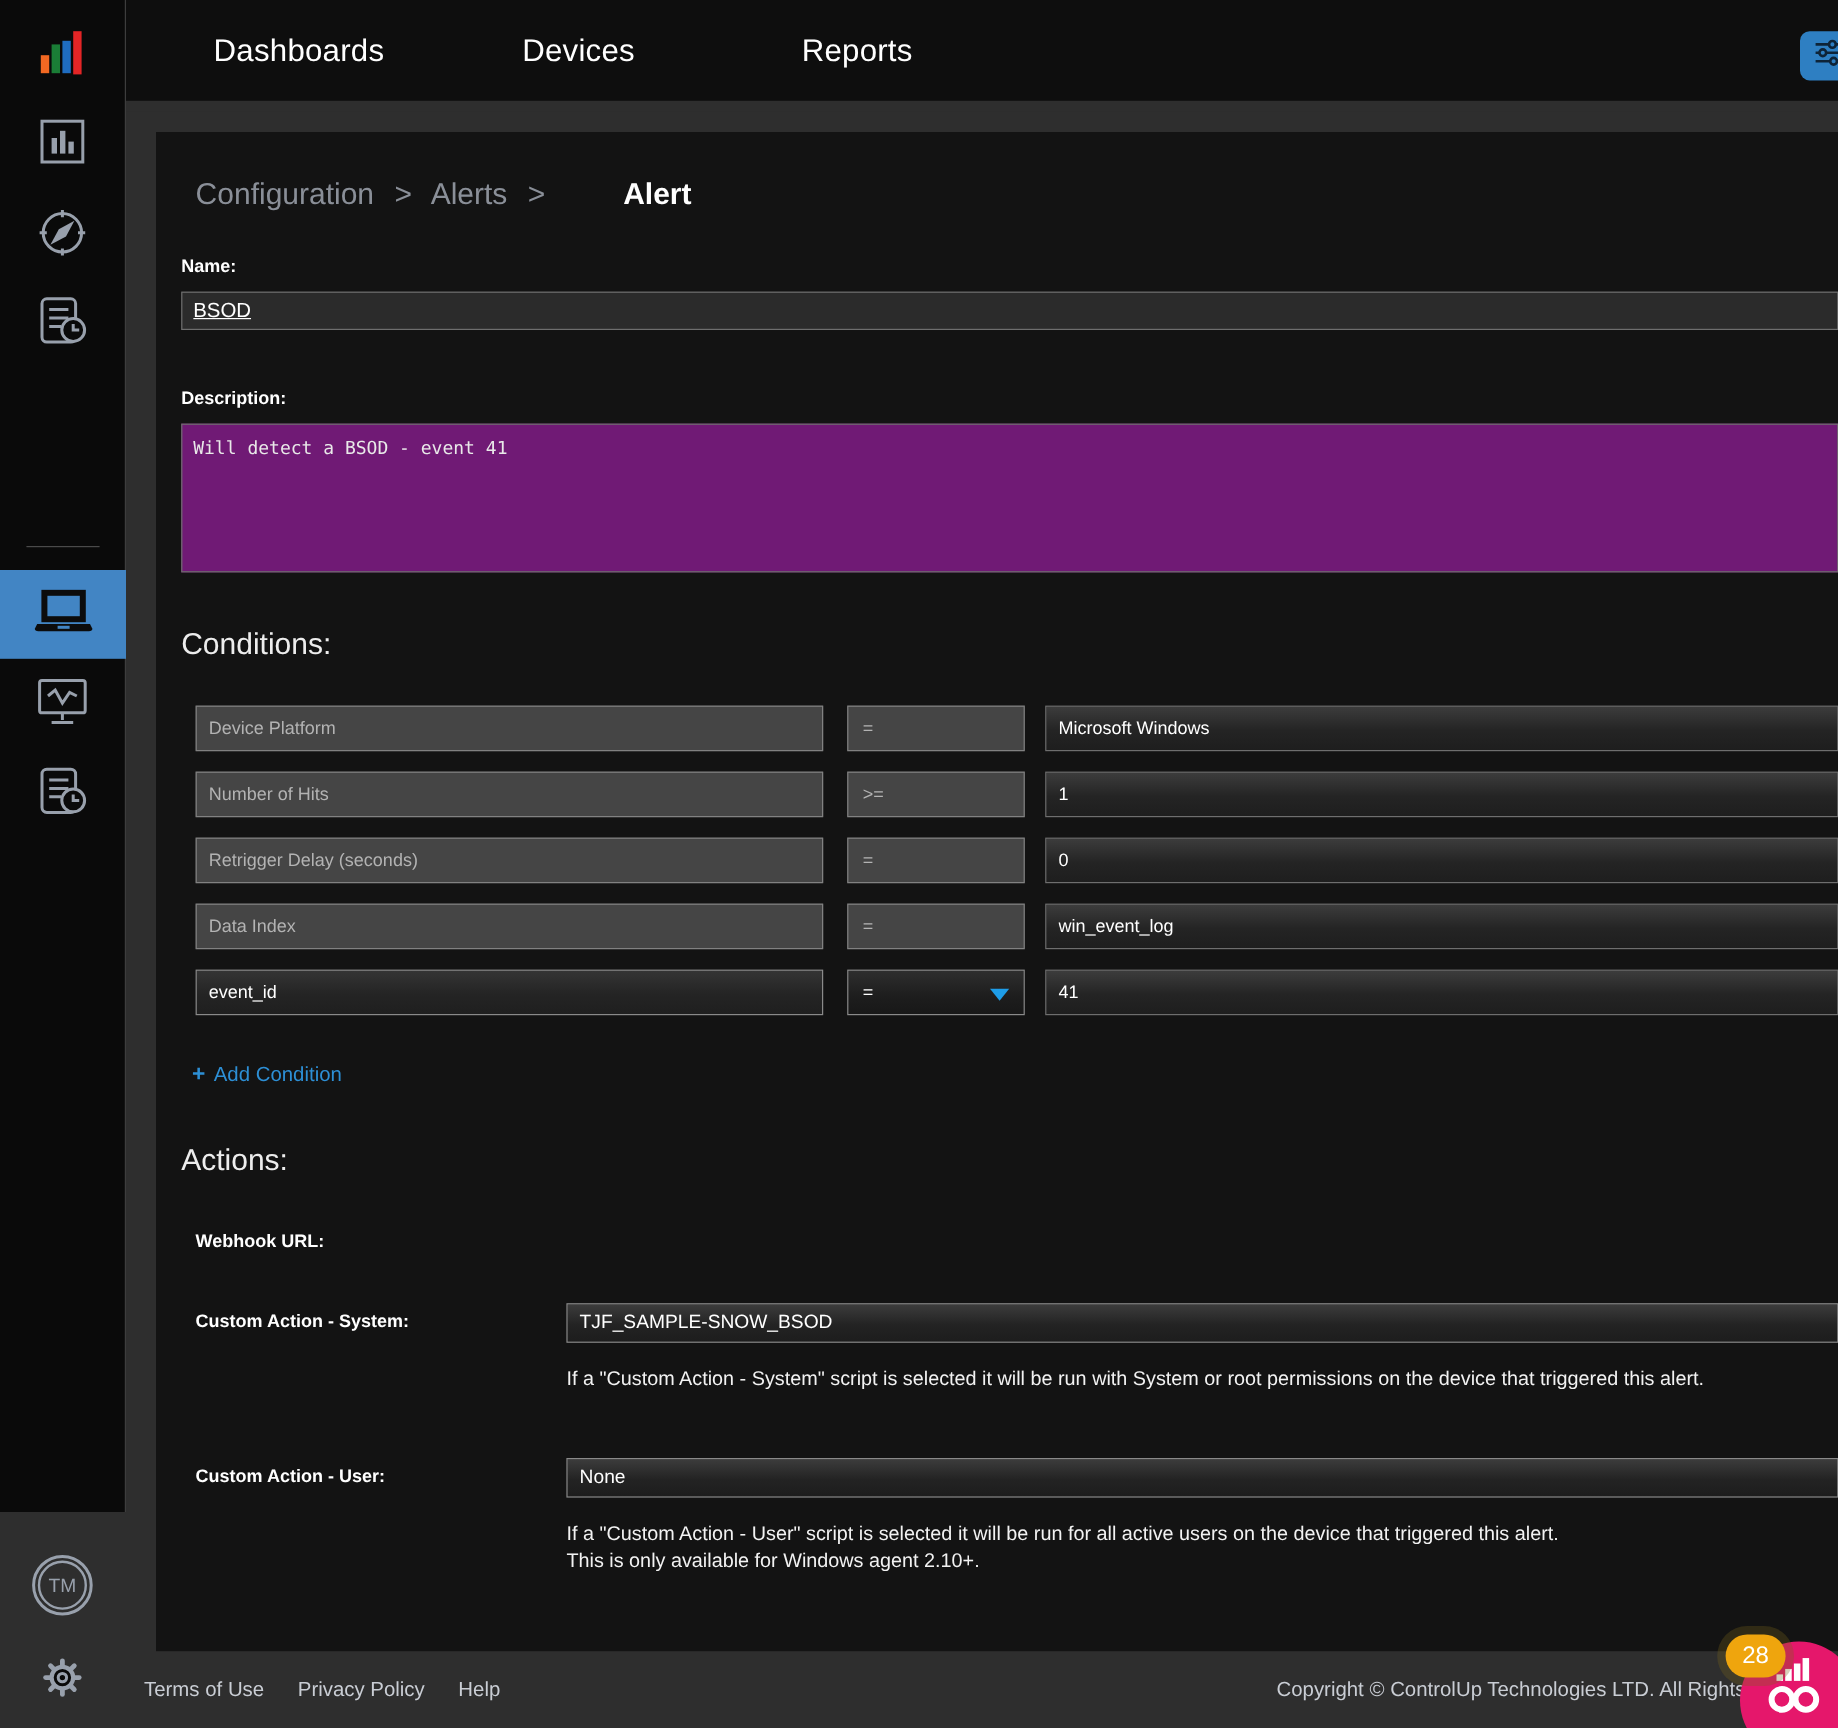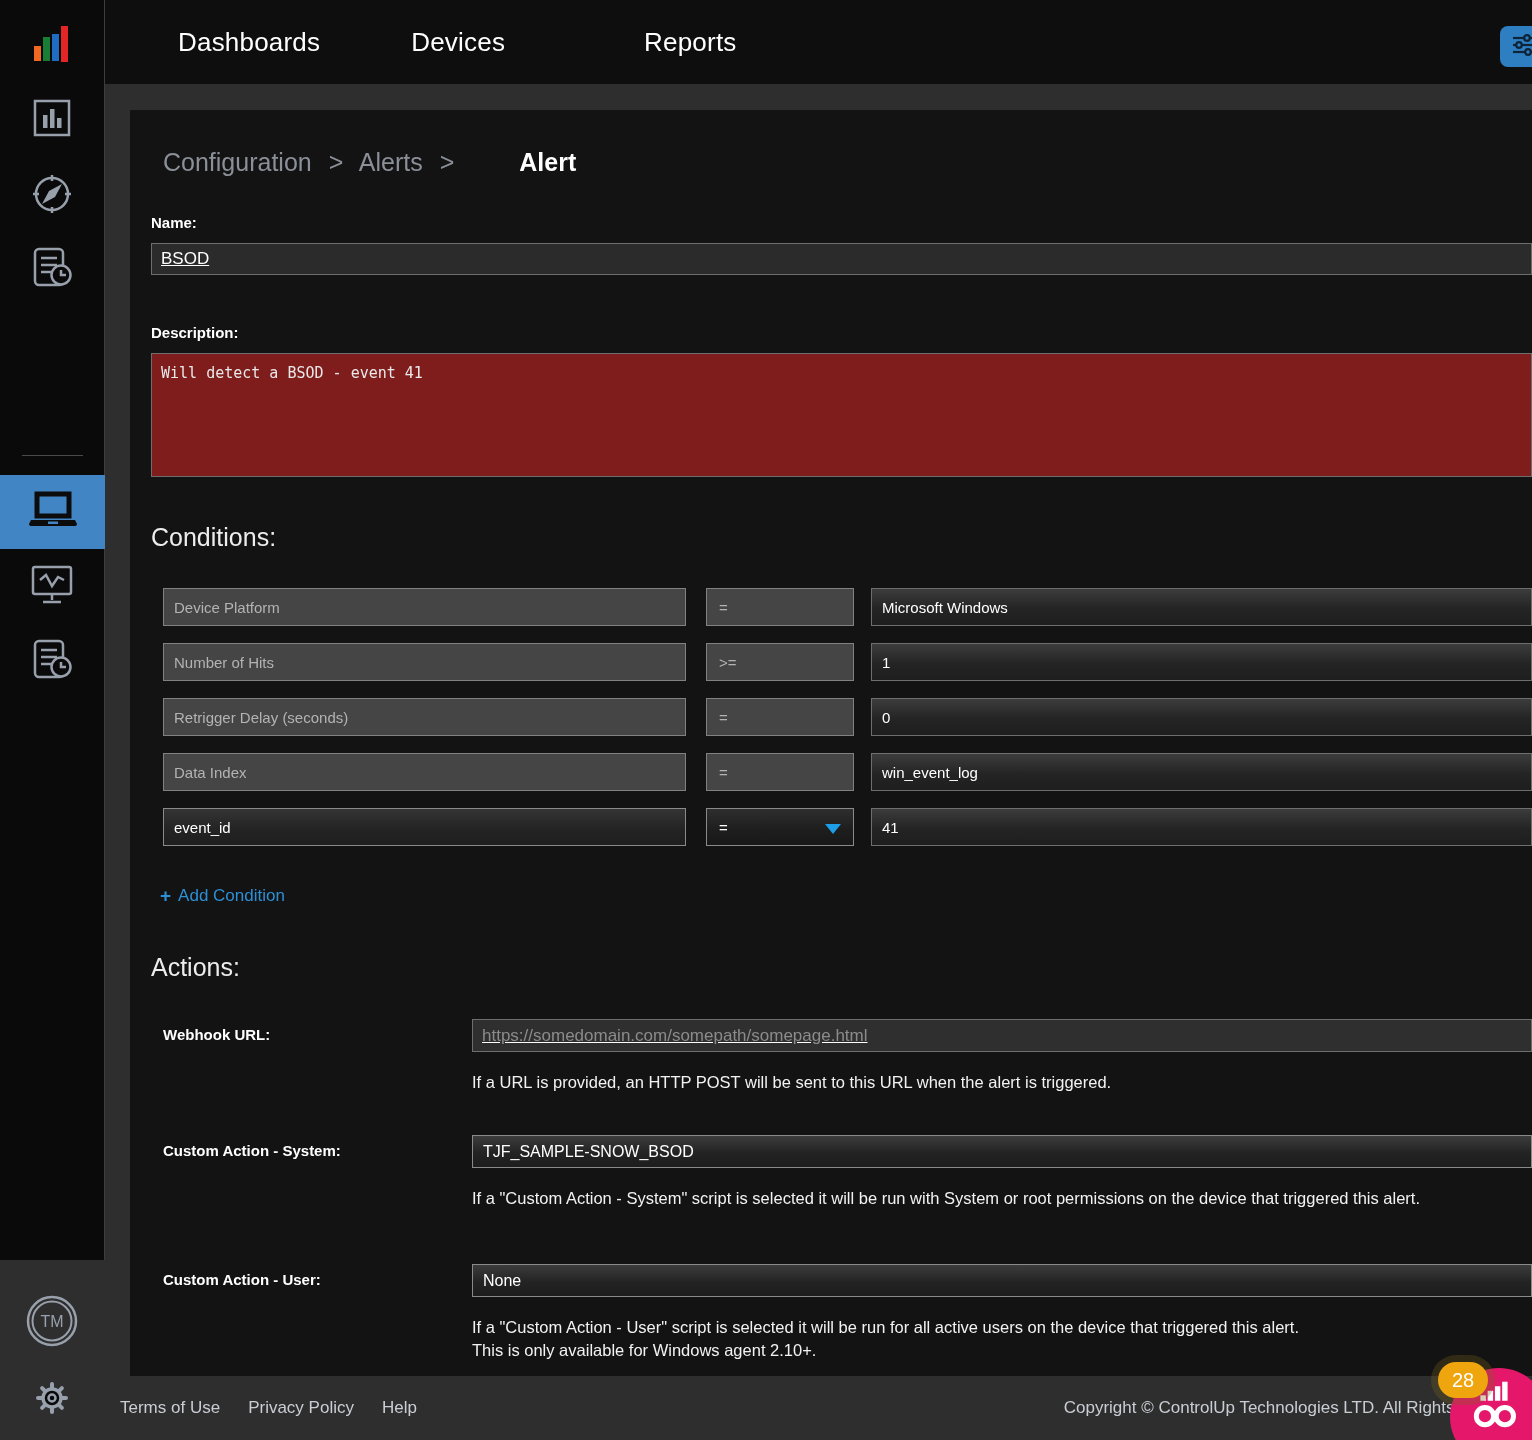--- a/index.html
+++ b/index.html
@@ -24,21 +24,21 @@
     background:#4285c4; display:flex; align-items:center; justify-content:center; cursor:pointer;
   }
 
   
   .topnav {
     position:absolute; left:105px; right:0; top:0; height:84px;
     background:#0e0e0e; display:flex; align-items:center; z-index:20;
   }
   .topnav-item { color:#fff; font-size:26px; font-weight:500; cursor:pointer; letter-spacing:.2px; }
   .topnav-item.n1 { margin-left:73px; }
-  .topnav-item.n2 { margin-left:91px; }
+  .topnav-item.n2 { margin-left:115px; }
   .topnav-item.n3 { margin-left:139px; }
   .nav-settings-btn {
     position:absolute; right:-14px; top:26px; width:46px; height:41px;
     background:#2e7fc2; border-radius:8px; display:flex; align-items:center; justify-content:center; cursor:pointer;
   }
 
   
   .main {
     position:absolute; left:105px; right:0; top:93px; bottom:52px;
     background:#2e2e2e; padding:17px 0 0 25px;
@@ -54,21 +54,21 @@
   .lbl-name { margin-top:37px; }
   .lbl-desc { margin-top:49px; }
 
   .text-input {
     display:block; width:100%; height:32px; margin-top:12px;
     background:#2b2b2b; border:1px solid #6e6e6e; color:#fff;
     font-size:17px; font-family:"Liberation Sans", sans-serif; padding:0 9px; outline:none;text-decoration:underline;
   }
   .desc-area {
     display:block; width:100%; height:124px; margin-top:12px;
-    background:#7f1d1d; border:1px solid #6e6e6e; color:#e9e9e9;
+    background:#701a75; border:1px solid #6e6e6e; color:#e9e9e9;
     font-family:"DejaVu Sans Mono", monospace; font-size:15px; padding:10px 9px; resize:none; outline:none;
   }
 
   .section-heading { font-size:25px; color:#ededed; }
   .hd-conditions { margin-top:46px; }
   .hd-actions { margin-top:46px; }
 
   .cond-rows { margin-top:36px; margin-left:12px; }
   .cond-row { display:flex; height:38px; margin-bottom:17px; }
   .cond-field {
@@ -327,24 +327,20 @@
 
     <div class="add-condition">
       <span class="plus">+</span>
       <span>Add Condition</span>
     </div>
 
     <div class="section-heading hd-actions">Actions:</div>
 
     <div class="action-row row-webhook">
       <div class="action-label field-label">Webhook URL:</div>
-      <div class="action-control">
-        <input class="text-input webhook-input" type="text" placeholder="https://somedomain.com/somepath/somepage.html" style="">
-        <div class="help-text">If a URL is provided, an HTTP POST will be sent to this URL when the alert is triggered.</div>
-      </div>
     </div>
 
     <div class="action-row row-system">
       <div class="action-label field-label">Custom Action - System:</div>
       <div class="action-control">
         <div class="select-box">TJF_SAMPLE-SNOW_BSOD</div>
         <div class="help-text">If a "Custom Action - System" script is selected it will be run with System or root permissions on the device that triggered this alert.</div>
       </div>
     </div>
 

